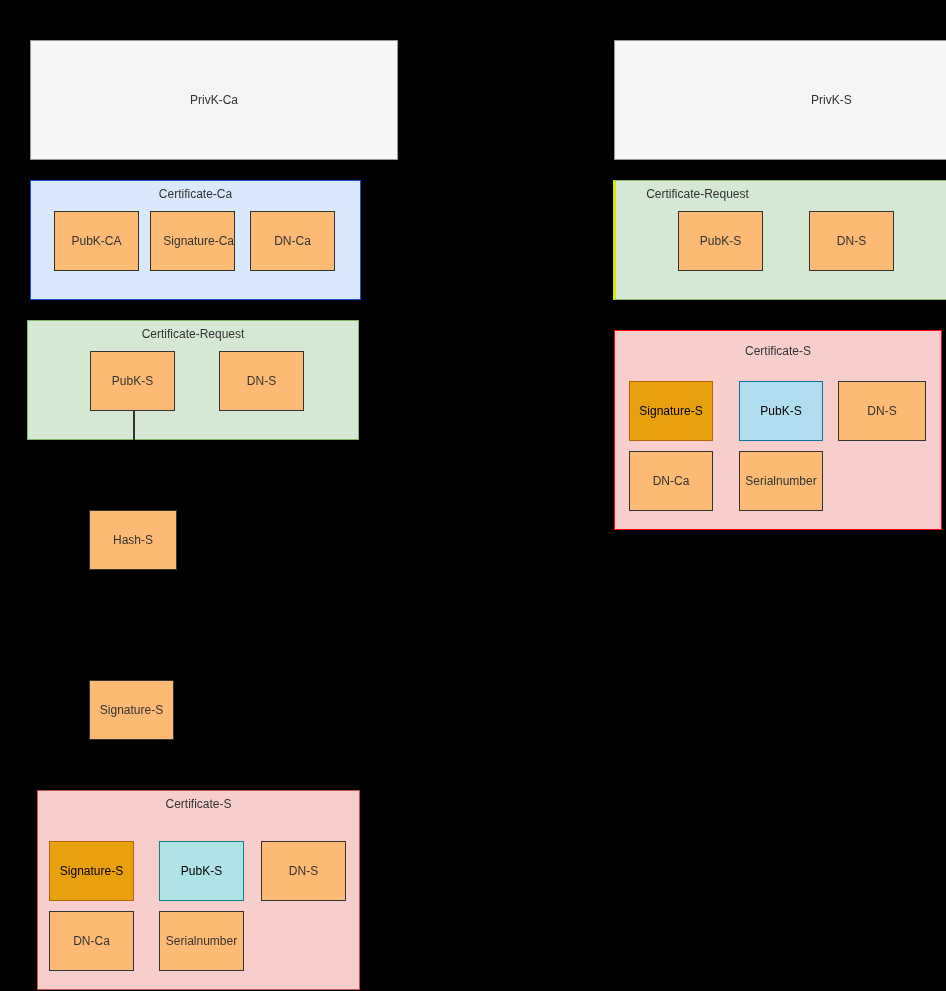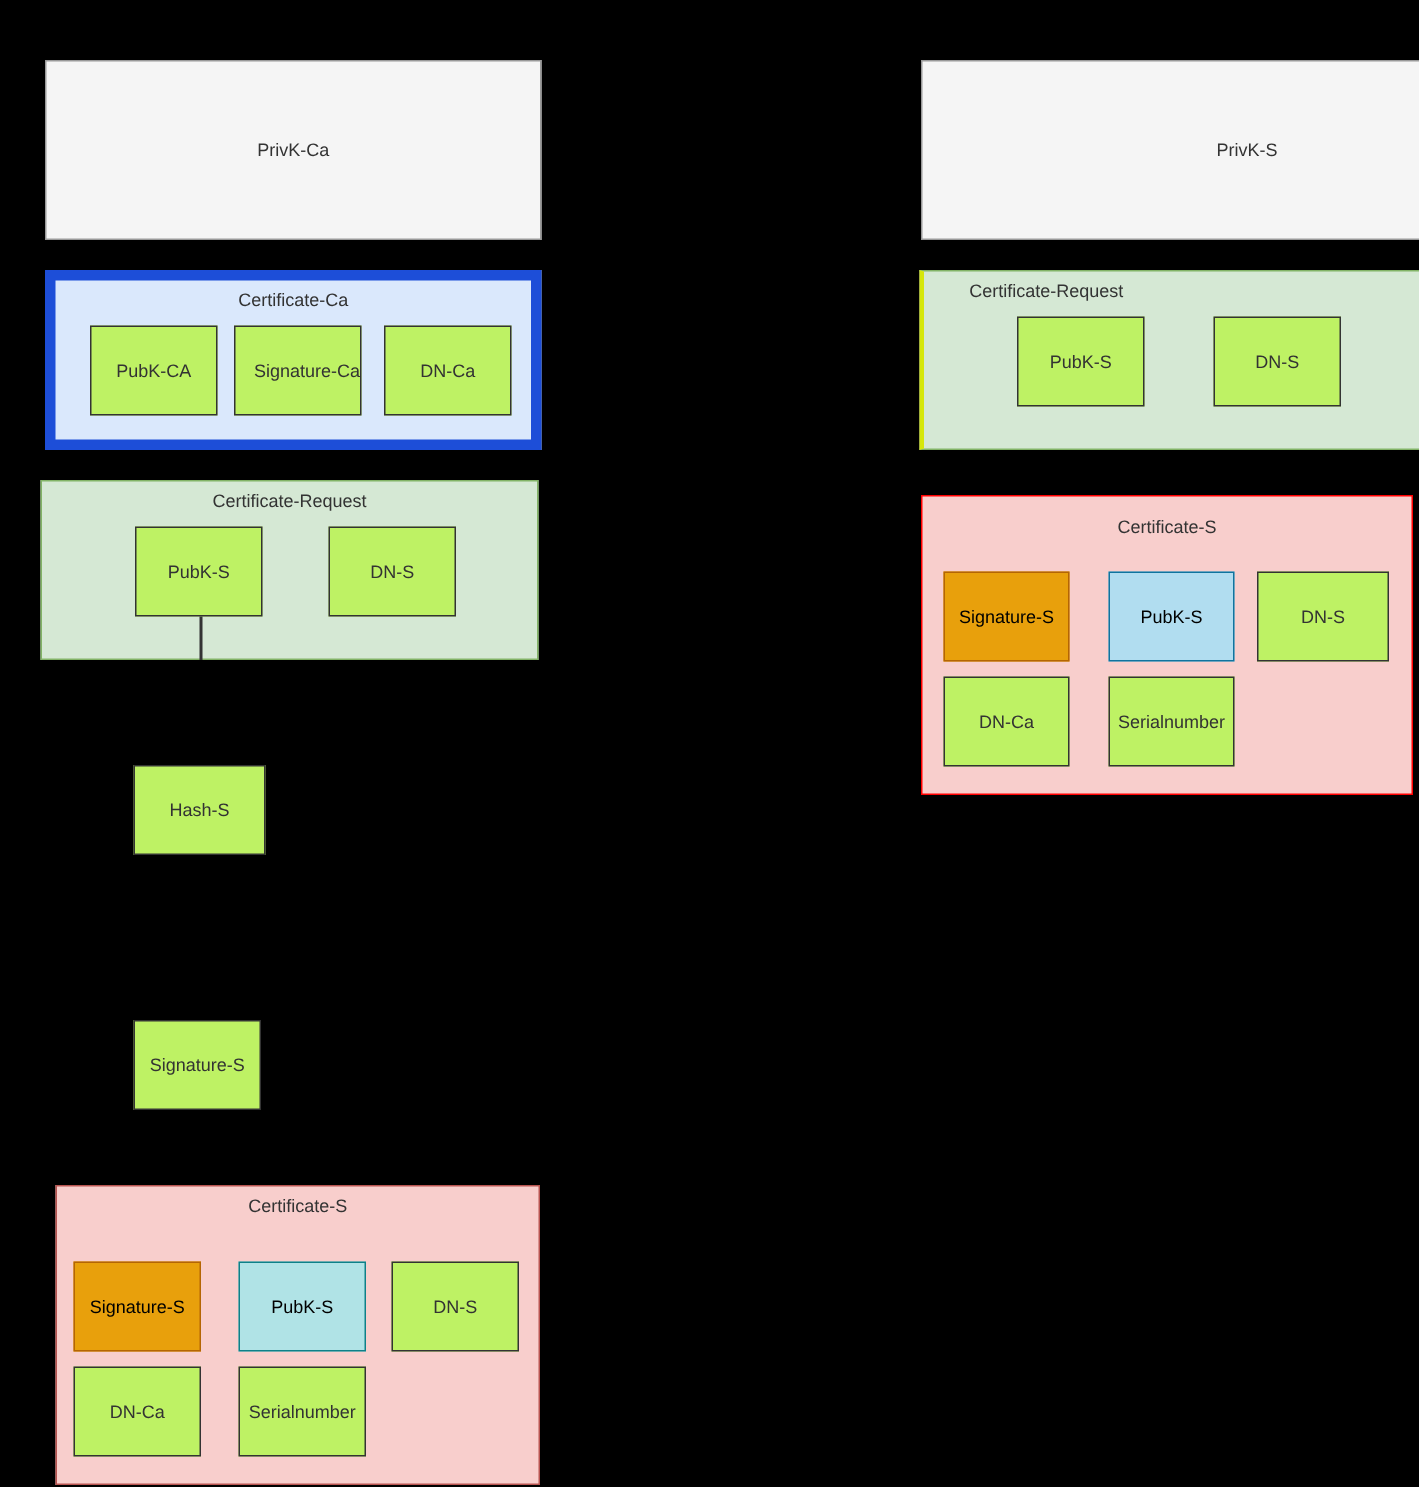--- a/index.html
+++ b/index.html
@@ -45,41 +45,41 @@
     text-align: center;
     font-size: 12px;
     color: #333333;
   }
   .privk {
     background: #f5f5f5;
     border: 1px solid #999999;
   }
   .panel-blue {
     background: #dae8fc;
-    border: 7px solid #1d4ed8;
+    border: 1px solid #1d4ed8;
   }
   .panel-green {
     background: #d5e8d4;
     border: 1px solid #82b366;
   }
   .panel-green-hl {
     background: #d5e8d4;
     border: 1px solid #82b366;
     border-left: 3px solid #d6e70a;
   }
   .panel-pink {
     background: #f8cecc;
     border: 1px solid #b85450;
   }
   .panel-pink-red {
     background: #f8cecc;
     border: 1px solid #ff0000;
   }
   .box-white {
-    background: #bef264;
+    background: #fdba74;
     border: 1px solid #333333;
   }
   .box-orange {
     background: #e8a00c;
     border: 1px solid #b46504;
     color: #000000;
   }
   .box-cyan {
     background: #b0e3e6;
     border: 1px solid #0e8088;
@@ -93,21 +93,21 @@
   .connector {
     position: absolute;
     background: #333333;
   }
 </style>
 </head>
 <body>
 
 <div id="canvas">
 
-  <div class="node privk" style="left:30px; top:40px; width:331px; height:120px;">
+  <div class="node privk" style="left:30px; top:40px; width:368px; height:120px;">
     <span>PrivK-Ca</span>
   </div>
 
   <div class="panel panel-blue" style="left:30px; top:180px; width:331px; height:120px;">
     <div class="panel-label">Certificate-Ca</div>
     <div class="node box-white" style="left:23px; top:30px; width:85px; height:60px;">
       <span>PubK-CA</span>
     </div>
     <div class="node box-white" style="left:119px; top:30px; width:85px; height:60px;justify-content:flex-end;">
       <span>Signature-Ca</span>

